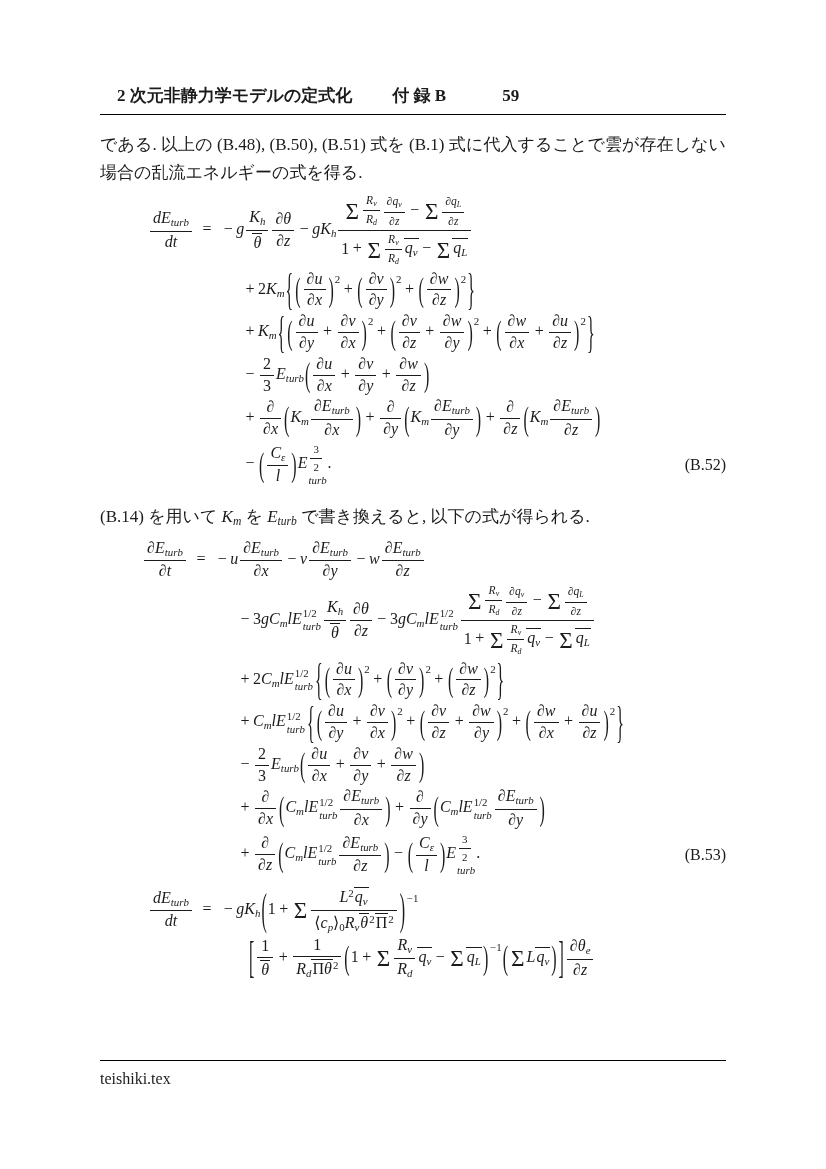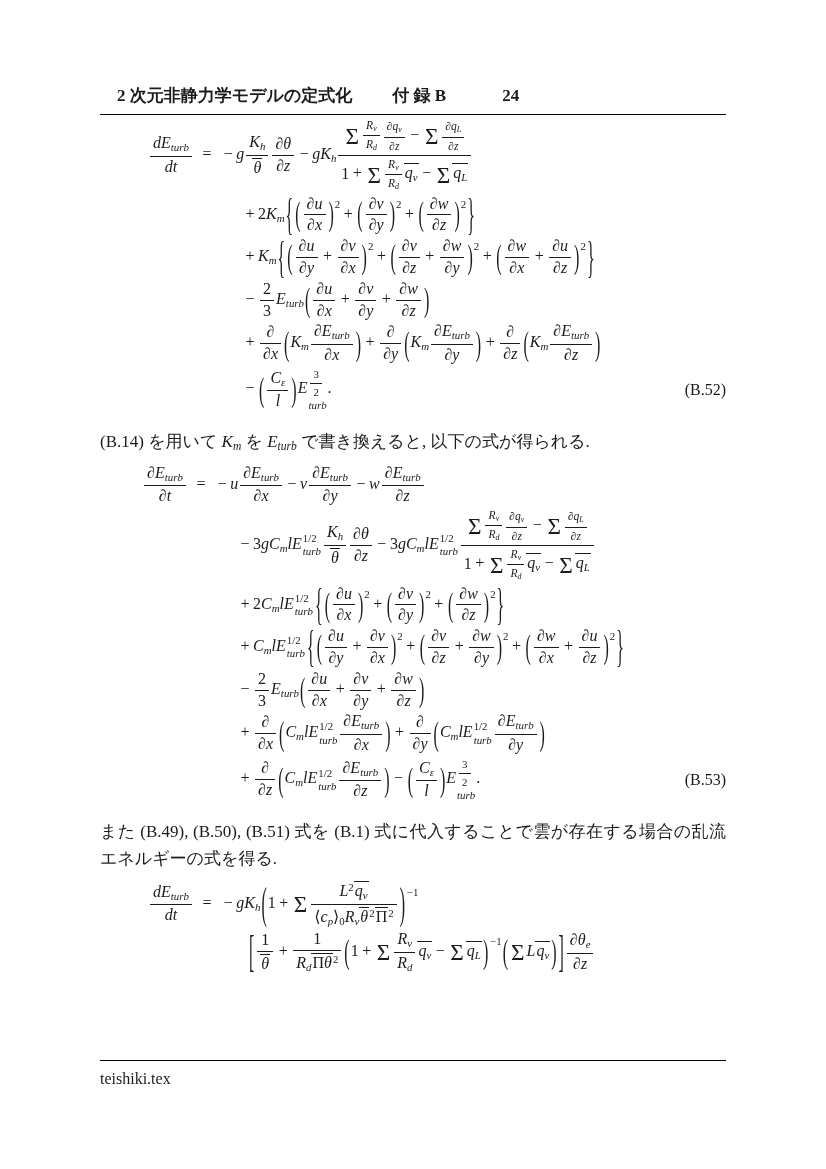--- a/index.html
+++ b/index.html
@@ -52,23 +52,24 @@
 </style>
 </head>
 <body>
 
 <div class="page">
   <div class="content">
 
     <div class="runhead">
       <span>2 次元非静力学モデルの定式化</span>
       <span class="rh-app">付 録 B</span>
-      <span class="rh-num">24</span>
+      <span class="rh-num">59</span>
     </div>
 
+    <p class="para">である. 以上の (B.48), (B.50), (B.51) 式を (B.1) 式に代入することで雲が存在しない場合の乱流エネルギーの式を得る.</p>
 
     <div class="eqblock">
         <div class="eqline" style="margin-left: 48px;"><span class="mrow"><span class="mfrac"><span class="mrow num"><span class="mit">d</span><span class="mit">E</span><span class="msub msml"><span class="mrow"><span class="mit">t</span><span class="mit">u</span><span class="mit">r</span><span class="mit">b</span></span></span></span><span class="mrow den"><span class="mit">d</span><span class="mit">t</span></span></span><span class="mspace" style="width: 0.32em;"></span><span class="mop">=</span><span class="mspace" style="width: 0.32em;"></span><span class="mop">−</span><span class="mit">g</span><span class="mfrac"><span class="mrow num"><span class="mit">K</span><span class="msub msml"><span class="mrow"><span class="mit">h</span></span></span></span><span class="mrow den"><span class="mover"><span class="mrow"><span class="mit">θ</span></span></span></span></span><span class="mfrac"><span class="mrow num"><span class="mit">∂</span><span class="mit">θ</span></span><span class="mrow den"><span class="mit">∂</span><span class="mit">z</span></span></span><span class="mop">−</span><span class="mit">g</span><span class="mit">K</span><span class="msub msml"><span class="mrow"><span class="mit">h</span></span></span><span class="mfrac"><span class="mrow num"><span class="msum">Σ</span><span class="mfrac"><span class="mrow num"><span class="mit">R</span><span class="msub msml"><span class="mrow"><span class="mit">v</span></span></span></span><span class="mrow den"><span class="mit">R</span><span class="msub msml"><span class="mrow"><span class="mit">d</span></span></span></span></span><span class="mfrac"><span class="mrow num"><span class="mit">∂</span><span class="mit">q</span><span class="msub msml"><span class="mrow"><span class="mit">v</span></span></span></span><span class="mrow den"><span class="mit">∂</span><span class="mit">z</span></span></span><span class="mop">−</span><span class="msum">Σ</span><span class="mfrac"><span class="mrow num"><span class="mit">∂</span><span class="mit">q</span><span class="msub msml"><span class="mrow"><span class="mit">L</span></span></span></span><span class="mrow den"><span class="mit">∂</span><span class="mit">z</span></span></span></span><span class="mrow den"><span class="mrm">1</span><span class="mop">+</span><span class="msum">Σ</span><span class="mfrac"><span class="mrow num"><span class="mit">R</span><span class="msub msml"><span class="mrow"><span class="mit">v</span></span></span></span><span class="mrow den"><span class="mit">R</span><span class="msub msml"><span class="mrow"><span class="mit">d</span></span></span></span></span><span class="mover"><span class="mrow"><span class="mit">q</span><span class="msub msml"><span class="mrow"><span class="mit">v</span></span></span></span></span><span class="mop">−</span><span class="msum">Σ</span><span class="mover"><span class="mrow"><span class="mit">q</span><span class="msub msml"><span class="mrow"><span class="mit">L</span></span></span></span></span></span></span></span></div>
         <div class="eqline" style="margin-left: 142px;"><span class="mrow"><span class="mop">+</span><span class="mrm">2</span><span class="mit">K</span><span class="msub msml"><span class="mrow"><span class="mit">m</span></span></span><span class="mdel" style="transform: scaleY(2.8);">{</span><span class="mdel" style="transform: scaleY(2.1);">(</span><span class="mfrac"><span class="mrow num"><span class="mit">∂</span><span class="mit">u</span></span><span class="mrow den"><span class="mit">∂</span><span class="mit">x</span></span></span><span class="mdel" style="transform: scaleY(2.1);">)</span><span class="mSup msml"><span class="mrow"><span class="mrm">2</span></span></span><span class="mop">+</span><span class="mdel" style="transform: scaleY(2.1);">(</span><span class="mfrac"><span class="mrow num"><span class="mit">∂</span><span class="mit">v</span></span><span class="mrow den"><span class="mit">∂</span><span class="mit">y</span></span></span><span class="mdel" style="transform: scaleY(2.1);">)</span><span class="mSup msml"><span class="mrow"><span class="mrm">2</span></span></span><span class="mop">+</span><span class="mdel" style="transform: scaleY(2.1);">(</span><span class="mfrac"><span class="mrow num"><span class="mit">∂</span><span class="mit">w</span></span><span class="mrow den"><span class="mit">∂</span><span class="mit">z</span></span></span><span class="mdel" style="transform: scaleY(2.1);">)</span><span class="mSup msml"><span class="mrow"><span class="mrm">2</span></span></span><span class="mdel" style="transform: scaleY(2.8);">}</span></span></div>
         <div class="eqline" style="margin-left: 142px;"><span class="mrow"><span class="mop">+</span><span class="mit">K</span><span class="msub msml"><span class="mrow"><span class="mit">m</span></span></span><span class="mdel" style="transform: scaleY(2.8);">{</span><span class="mdel" style="transform: scaleY(2.1);">(</span><span class="mfrac"><span class="mrow num"><span class="mit">∂</span><span class="mit">u</span></span><span class="mrow den"><span class="mit">∂</span><span class="mit">y</span></span></span><span class="mop">+</span><span class="mfrac"><span class="mrow num"><span class="mit">∂</span><span class="mit">v</span></span><span class="mrow den"><span class="mit">∂</span><span class="mit">x</span></span></span><span class="mdel" style="transform: scaleY(2.1);">)</span><span class="mSup msml"><span class="mrow"><span class="mrm">2</span></span></span><span class="mop">+</span><span class="mdel" style="transform: scaleY(2.1);">(</span><span class="mfrac"><span class="mrow num"><span class="mit">∂</span><span class="mit">v</span></span><span class="mrow den"><span class="mit">∂</span><span class="mit">z</span></span></span><span class="mop">+</span><span class="mfrac"><span class="mrow num"><span class="mit">∂</span><span class="mit">w</span></span><span class="mrow den"><span class="mit">∂</span><span class="mit">y</span></span></span><span class="mdel" style="transform: scaleY(2.1);">)</span><span class="mSup msml"><span class="mrow"><span class="mrm">2</span></span></span><span class="mop">+</span><span class="mdel" style="transform: scaleY(2.1);">(</span><span class="mfrac"><span class="mrow num"><span class="mit">∂</span><span class="mit">w</span></span><span class="mrow den"><span class="mit">∂</span><span class="mit">x</span></span></span><span class="mop">+</span><span class="mfrac"><span class="mrow num"><span class="mit">∂</span><span class="mit">u</span></span><span class="mrow den"><span class="mit">∂</span><span class="mit">z</span></span></span><span class="mdel" style="transform: scaleY(2.1);">)</span><span class="mSup msml"><span class="mrow"><span class="mrm">2</span></span></span><span class="mdel" style="transform: scaleY(2.8);">}</span></span></div>
         <div class="eqline" style="margin-left: 142px;"><span class="mrow"><span class="mop">−</span><span class="mfrac"><span class="mrow num"><span class="mrm">2</span></span><span class="mrow den"><span class="mrm">3</span></span></span><span class="mit">E</span><span class="msub msml"><span class="mrow"><span class="mit">t</span><span class="mit">u</span><span class="mit">r</span><span class="mit">b</span></span></span><span class="mdel" style="transform: scaleY(2.1);">(</span><span class="mfrac"><span class="mrow num"><span class="mit">∂</span><span class="mit">u</span></span><span class="mrow den"><span class="mit">∂</span><span class="mit">x</span></span></span><span class="mop">+</span><span class="mfrac"><span class="mrow num"><span class="mit">∂</span><span class="mit">v</span></span><span class="mrow den"><span class="mit">∂</span><span class="mit">y</span></span></span><span class="mop">+</span><span class="mfrac"><span class="mrow num"><span class="mit">∂</span><span class="mit">w</span></span><span class="mrow den"><span class="mit">∂</span><span class="mit">z</span></span></span><span class="mdel" style="transform: scaleY(2.1);">)</span></span></div>
         <div class="eqline" style="margin-left: 142px;"><span class="mrow"><span class="mop">+</span><span class="mfrac"><span class="mrow num"><span class="mit">∂</span></span><span class="mrow den"><span class="mit">∂</span><span class="mit">x</span></span></span><span class="mdel" style="transform: scaleY(2.1);">(</span><span class="mit">K</span><span class="msub msml"><span class="mrow"><span class="mit">m</span></span></span><span class="mfrac"><span class="mrow num"><span class="mit">∂</span><span class="mit">E</span><span class="msub msml"><span class="mrow"><span class="mit">t</span><span class="mit">u</span><span class="mit">r</span><span class="mit">b</span></span></span></span><span class="mrow den"><span class="mit">∂</span><span class="mit">x</span></span></span><span class="mdel" style="transform: scaleY(2.1);">)</span><span class="mop">+</span><span class="mfrac"><span class="mrow num"><span class="mit">∂</span></span><span class="mrow den"><span class="mit">∂</span><span class="mit">y</span></span></span><span class="mdel" style="transform: scaleY(2.1);">(</span><span class="mit">K</span><span class="msub msml"><span class="mrow"><span class="mit">m</span></span></span><span class="mfrac"><span class="mrow num"><span class="mit">∂</span><span class="mit">E</span><span class="msub msml"><span class="mrow"><span class="mit">t</span><span class="mit">u</span><span class="mit">r</span><span class="mit">b</span></span></span></span><span class="mrow den"><span class="mit">∂</span><span class="mit">y</span></span></span><span class="mdel" style="transform: scaleY(2.1);">)</span><span class="mop">+</span><span class="mfrac"><span class="mrow num"><span class="mit">∂</span></span><span class="mrow den"><span class="mit">∂</span><span class="mit">z</span></span></span><span class="mdel" style="transform: scaleY(2.1);">(</span><span class="mit">K</span><span class="msub msml"><span class="mrow"><span class="mit">m</span></span></span><span class="mfrac"><span class="mrow num"><span class="mit">∂</span><span class="mit">E</span><span class="msub msml"><span class="mrow"><span class="mit">t</span><span class="mit">u</span><span class="mit">r</span><span class="mit">b</span></span></span></span><span class="mrow den"><span class="mit">∂</span><span class="mit">z</span></span></span><span class="mdel" style="transform: scaleY(2.1);">)</span></span></div>
         <div class="eqline" style="margin-left: 142px;"><span class="mrow"><span class="mop">−</span><span class="mdel" style="transform: scaleY(2.1);">(</span><span class="mfrac"><span class="mrow num"><span class="mit">C</span><span class="msub msml"><span class="mrow"><span class="mit">ε</span></span></span></span><span class="mrow den"><span class="mit">l</span></span></span><span class="mdel" style="transform: scaleY(2.1);">)</span><span class="mit">E</span><span class="mstack msml"><span class="mrow"><span class="mfrac"><span class="mrow num"><span class="mrm">3</span></span><span class="mrow den"><span class="mrm">2</span></span></span></span><span class="mrow"><span class="mit">t</span><span class="mit">u</span><span class="mit">r</span><span class="mit">b</span></span></span><span class="mrm">.</span></span><span class="eqlabel">(B.52)</span></div>
       </div>
 
@@ -77,21 +78,20 @@
     <div class="eqblock">
         <div class="eqline" style="margin-left: 42px;"><span class="mrow"><span class="mfrac"><span class="mrow num"><span class="mit">∂</span><span class="mit">E</span><span class="msub msml"><span class="mrow"><span class="mit">t</span><span class="mit">u</span><span class="mit">r</span><span class="mit">b</span></span></span></span><span class="mrow den"><span class="mit">∂</span><span class="mit">t</span></span></span><span class="mspace" style="width: 0.32em;"></span><span class="mop">=</span><span class="mspace" style="width: 0.32em;"></span><span class="mop">−</span><span class="mit">u</span><span class="mfrac"><span class="mrow num"><span class="mit">∂</span><span class="mit">E</span><span class="msub msml"><span class="mrow"><span class="mit">t</span><span class="mit">u</span><span class="mit">r</span><span class="mit">b</span></span></span></span><span class="mrow den"><span class="mit">∂</span><span class="mit">x</span></span></span><span class="mop">−</span><span class="mit">v</span><span class="mfrac"><span class="mrow num"><span class="mit">∂</span><span class="mit">E</span><span class="msub msml"><span class="mrow"><span class="mit">t</span><span class="mit">u</span><span class="mit">r</span><span class="mit">b</span></span></span></span><span class="mrow den"><span class="mit">∂</span><span class="mit">y</span></span></span><span class="mop">−</span><span class="mit">w</span><span class="mfrac"><span class="mrow num"><span class="mit">∂</span><span class="mit">E</span><span class="msub msml"><span class="mrow"><span class="mit">t</span><span class="mit">u</span><span class="mit">r</span><span class="mit">b</span></span></span></span><span class="mrow den"><span class="mit">∂</span><span class="mit">z</span></span></span></span></div>
         <div class="eqline" style="margin-left: 137px;"><span class="mrow"><span class="mop">−</span><span class="mrm">3</span><span class="mit">g</span><span class="mit">C</span><span class="msub msml"><span class="mrow"><span class="mit">m</span></span></span><span class="mit">l</span><span class="mit">E</span><span class="mstack msml"><span class="mrow"><span class="mrm">1</span><span class="mrm">/</span><span class="mrm">2</span></span><span class="mrow"><span class="mit">t</span><span class="mit">u</span><span class="mit">r</span><span class="mit">b</span></span></span><span class="mfrac"><span class="mrow num"><span class="mit">K</span><span class="msub msml"><span class="mrow"><span class="mit">h</span></span></span></span><span class="mrow den"><span class="mover"><span class="mrow"><span class="mit">θ</span></span></span></span></span><span class="mfrac"><span class="mrow num"><span class="mit">∂</span><span class="mit">θ</span></span><span class="mrow den"><span class="mit">∂</span><span class="mit">z</span></span></span><span class="mop">−</span><span class="mrm">3</span><span class="mit">g</span><span class="mit">C</span><span class="msub msml"><span class="mrow"><span class="mit">m</span></span></span><span class="mit">l</span><span class="mit">E</span><span class="mstack msml"><span class="mrow"><span class="mrm">1</span><span class="mrm">/</span><span class="mrm">2</span></span><span class="mrow"><span class="mit">t</span><span class="mit">u</span><span class="mit">r</span><span class="mit">b</span></span></span><span class="mfrac"><span class="mrow num"><span class="msum">Σ</span><span class="mfrac"><span class="mrow num"><span class="mit">R</span><span class="msub msml"><span class="mrow"><span class="mit">v</span></span></span></span><span class="mrow den"><span class="mit">R</span><span class="msub msml"><span class="mrow"><span class="mit">d</span></span></span></span></span><span class="mfrac"><span class="mrow num"><span class="mit">∂</span><span class="mit">q</span><span class="msub msml"><span class="mrow"><span class="mit">v</span></span></span></span><span class="mrow den"><span class="mit">∂</span><span class="mit">z</span></span></span><span class="mop">−</span><span class="msum">Σ</span><span class="mfrac"><span class="mrow num"><span class="mit">∂</span><span class="mit">q</span><span class="msub msml"><span class="mrow"><span class="mit">L</span></span></span></span><span class="mrow den"><span class="mit">∂</span><span class="mit">z</span></span></span></span><span class="mrow den"><span class="mrm">1</span><span class="mop">+</span><span class="msum">Σ</span><span class="mfrac"><span class="mrow num"><span class="mit">R</span><span class="msub msml"><span class="mrow"><span class="mit">v</span></span></span></span><span class="mrow den"><span class="mit">R</span><span class="msub msml"><span class="mrow"><span class="mit">d</span></span></span></span></span><span class="mover"><span class="mrow"><span class="mit">q</span><span class="msub msml"><span class="mrow"><span class="mit">v</span></span></span></span></span><span class="mop">−</span><span class="msum">Σ</span><span class="mover"><span class="mrow"><span class="mit">q</span><span class="msub msml"><span class="mrow"><span class="mit">L</span></span></span></span></span></span></span></span></div>
         <div class="eqline" style="margin-left: 137px;"><span class="mrow"><span class="mop">+</span><span class="mrm">2</span><span class="mit">C</span><span class="msub msml"><span class="mrow"><span class="mit">m</span></span></span><span class="mit">l</span><span class="mit">E</span><span class="mstack msml"><span class="mrow"><span class="mrm">1</span><span class="mrm">/</span><span class="mrm">2</span></span><span class="mrow"><span class="mit">t</span><span class="mit">u</span><span class="mit">r</span><span class="mit">b</span></span></span><span class="mdel" style="transform: scaleY(2.8);">{</span><span class="mdel" style="transform: scaleY(2.1);">(</span><span class="mfrac"><span class="mrow num"><span class="mit">∂</span><span class="mit">u</span></span><span class="mrow den"><span class="mit">∂</span><span class="mit">x</span></span></span><span class="mdel" style="transform: scaleY(2.1);">)</span><span class="mSup msml"><span class="mrow"><span class="mrm">2</span></span></span><span class="mop">+</span><span class="mdel" style="transform: scaleY(2.1);">(</span><span class="mfrac"><span class="mrow num"><span class="mit">∂</span><span class="mit">v</span></span><span class="mrow den"><span class="mit">∂</span><span class="mit">y</span></span></span><span class="mdel" style="transform: scaleY(2.1);">)</span><span class="mSup msml"><span class="mrow"><span class="mrm">2</span></span></span><span class="mop">+</span><span class="mdel" style="transform: scaleY(2.1);">(</span><span class="mfrac"><span class="mrow num"><span class="mit">∂</span><span class="mit">w</span></span><span class="mrow den"><span class="mit">∂</span><span class="mit">z</span></span></span><span class="mdel" style="transform: scaleY(2.1);">)</span><span class="mSup msml"><span class="mrow"><span class="mrm">2</span></span></span><span class="mdel" style="transform: scaleY(2.8);">}</span></span></div>
         <div class="eqline" style="margin-left: 137px;"><span class="mrow"><span class="mop">+</span><span class="mit">C</span><span class="msub msml"><span class="mrow"><span class="mit">m</span></span></span><span class="mit">l</span><span class="mit">E</span><span class="mstack msml"><span class="mrow"><span class="mrm">1</span><span class="mrm">/</span><span class="mrm">2</span></span><span class="mrow"><span class="mit">t</span><span class="mit">u</span><span class="mit">r</span><span class="mit">b</span></span></span><span class="mdel" style="transform: scaleY(2.8);">{</span><span class="mdel" style="transform: scaleY(2.1);">(</span><span class="mfrac"><span class="mrow num"><span class="mit">∂</span><span class="mit">u</span></span><span class="mrow den"><span class="mit">∂</span><span class="mit">y</span></span></span><span class="mop">+</span><span class="mfrac"><span class="mrow num"><span class="mit">∂</span><span class="mit">v</span></span><span class="mrow den"><span class="mit">∂</span><span class="mit">x</span></span></span><span class="mdel" style="transform: scaleY(2.1);">)</span><span class="mSup msml"><span class="mrow"><span class="mrm">2</span></span></span><span class="mop">+</span><span class="mdel" style="transform: scaleY(2.1);">(</span><span class="mfrac"><span class="mrow num"><span class="mit">∂</span><span class="mit">v</span></span><span class="mrow den"><span class="mit">∂</span><span class="mit">z</span></span></span><span class="mop">+</span><span class="mfrac"><span class="mrow num"><span class="mit">∂</span><span class="mit">w</span></span><span class="mrow den"><span class="mit">∂</span><span class="mit">y</span></span></span><span class="mdel" style="transform: scaleY(2.1);">)</span><span class="mSup msml"><span class="mrow"><span class="mrm">2</span></span></span><span class="mop">+</span><span class="mdel" style="transform: scaleY(2.1);">(</span><span class="mfrac"><span class="mrow num"><span class="mit">∂</span><span class="mit">w</span></span><span class="mrow den"><span class="mit">∂</span><span class="mit">x</span></span></span><span class="mop">+</span><span class="mfrac"><span class="mrow num"><span class="mit">∂</span><span class="mit">u</span></span><span class="mrow den"><span class="mit">∂</span><span class="mit">z</span></span></span><span class="mdel" style="transform: scaleY(2.1);">)</span><span class="mSup msml"><span class="mrow"><span class="mrm">2</span></span></span><span class="mdel" style="transform: scaleY(2.8);">}</span></span></div>
         <div class="eqline" style="margin-left: 137px;"><span class="mrow"><span class="mop">−</span><span class="mfrac"><span class="mrow num"><span class="mrm">2</span></span><span class="mrow den"><span class="mrm">3</span></span></span><span class="mit">E</span><span class="msub msml"><span class="mrow"><span class="mit">t</span><span class="mit">u</span><span class="mit">r</span><span class="mit">b</span></span></span><span class="mdel" style="transform: scaleY(2.1);">(</span><span class="mfrac"><span class="mrow num"><span class="mit">∂</span><span class="mit">u</span></span><span class="mrow den"><span class="mit">∂</span><span class="mit">x</span></span></span><span class="mop">+</span><span class="mfrac"><span class="mrow num"><span class="mit">∂</span><span class="mit">v</span></span><span class="mrow den"><span class="mit">∂</span><span class="mit">y</span></span></span><span class="mop">+</span><span class="mfrac"><span class="mrow num"><span class="mit">∂</span><span class="mit">w</span></span><span class="mrow den"><span class="mit">∂</span><span class="mit">z</span></span></span><span class="mdel" style="transform: scaleY(2.1);">)</span></span></div>
         <div class="eqline" style="margin-left: 137px;"><span class="mrow"><span class="mop">+</span><span class="mfrac"><span class="mrow num"><span class="mit">∂</span></span><span class="mrow den"><span class="mit">∂</span><span class="mit">x</span></span></span><span class="mdel" style="transform: scaleY(2.1);">(</span><span class="mit">C</span><span class="msub msml"><span class="mrow"><span class="mit">m</span></span></span><span class="mit">l</span><span class="mit">E</span><span class="mstack msml"><span class="mrow"><span class="mrm">1</span><span class="mrm">/</span><span class="mrm">2</span></span><span class="mrow"><span class="mit">t</span><span class="mit">u</span><span class="mit">r</span><span class="mit">b</span></span></span><span class="mfrac"><span class="mrow num"><span class="mit">∂</span><span class="mit">E</span><span class="msub msml"><span class="mrow"><span class="mit">t</span><span class="mit">u</span><span class="mit">r</span><span class="mit">b</span></span></span></span><span class="mrow den"><span class="mit">∂</span><span class="mit">x</span></span></span><span class="mdel" style="transform: scaleY(2.1);">)</span><span class="mop">+</span><span class="mfrac"><span class="mrow num"><span class="mit">∂</span></span><span class="mrow den"><span class="mit">∂</span><span class="mit">y</span></span></span><span class="mdel" style="transform: scaleY(2.1);">(</span><span class="mit">C</span><span class="msub msml"><span class="mrow"><span class="mit">m</span></span></span><span class="mit">l</span><span class="mit">E</span><span class="mstack msml"><span class="mrow"><span class="mrm">1</span><span class="mrm">/</span><span class="mrm">2</span></span><span class="mrow"><span class="mit">t</span><span class="mit">u</span><span class="mit">r</span><span class="mit">b</span></span></span><span class="mfrac"><span class="mrow num"><span class="mit">∂</span><span class="mit">E</span><span class="msub msml"><span class="mrow"><span class="mit">t</span><span class="mit">u</span><span class="mit">r</span><span class="mit">b</span></span></span></span><span class="mrow den"><span class="mit">∂</span><span class="mit">y</span></span></span><span class="mdel" style="transform: scaleY(2.1);">)</span></span></div>
         <div class="eqline" style="margin-left: 137px;"><span class="mrow"><span class="mop">+</span><span class="mfrac"><span class="mrow num"><span class="mit">∂</span></span><span class="mrow den"><span class="mit">∂</span><span class="mit">z</span></span></span><span class="mdel" style="transform: scaleY(2.1);">(</span><span class="mit">C</span><span class="msub msml"><span class="mrow"><span class="mit">m</span></span></span><span class="mit">l</span><span class="mit">E</span><span class="mstack msml"><span class="mrow"><span class="mrm">1</span><span class="mrm">/</span><span class="mrm">2</span></span><span class="mrow"><span class="mit">t</span><span class="mit">u</span><span class="mit">r</span><span class="mit">b</span></span></span><span class="mfrac"><span class="mrow num"><span class="mit">∂</span><span class="mit">E</span><span class="msub msml"><span class="mrow"><span class="mit">t</span><span class="mit">u</span><span class="mit">r</span><span class="mit">b</span></span></span></span><span class="mrow den"><span class="mit">∂</span><span class="mit">z</span></span></span><span class="mdel" style="transform: scaleY(2.1);">)</span><span class="mop">−</span><span class="mdel" style="transform: scaleY(2.1);">(</span><span class="mfrac"><span class="mrow num"><span class="mit">C</span><span class="msub msml"><span class="mrow"><span class="mit">ε</span></span></span></span><span class="mrow den"><span class="mit">l</span></span></span><span class="mdel" style="transform: scaleY(2.1);">)</span><span class="mit">E</span><span class="mstack msml"><span class="mrow"><span class="mfrac"><span class="mrow num"><span class="mrm">3</span></span><span class="mrow den"><span class="mrm">2</span></span></span></span><span class="mrow"><span class="mit">t</span><span class="mit">u</span><span class="mit">r</span><span class="mit">b</span></span></span><span class="mrm">.</span></span><span class="eqlabel">(B.53)</span></div>
       </div>
 
-    <p class="para">また (B.49), (B.50), (B.51) 式を (B.1) 式に代入することで雲が存在する場合の乱流エネルギーの式を得る.</p>
 
     <div class="eqblock">
         <div class="eqline" style="margin-left: 48px;"><span class="mrow"><span class="mfrac"><span class="mrow num"><span class="mit">d</span><span class="mit">E</span><span class="msub msml"><span class="mrow"><span class="mit">t</span><span class="mit">u</span><span class="mit">r</span><span class="mit">b</span></span></span></span><span class="mrow den"><span class="mit">d</span><span class="mit">t</span></span></span><span class="mspace" style="width: 0.32em;"></span><span class="mop">=</span><span class="mspace" style="width: 0.32em;"></span><span class="mop">−</span><span class="mit">g</span><span class="mit">K</span><span class="msub msml"><span class="mrow"><span class="mit">h</span></span></span><span class="mdel" style="transform: scaleY(2.8);">(</span><span class="mrm">1</span><span class="mop">+</span><span class="msum">Σ</span><span class="mfrac"><span class="mrow num"><span class="mit">L</span><span class="msup msml"><span class="mrow"><span class="mrm">2</span></span></span><span class="mover"><span class="mrow"><span class="mit">q</span><span class="msub msml"><span class="mrow"><span class="mit">v</span></span></span></span></span></span><span class="mrow den"><span class="mrm">⟨</span><span class="mit">c</span><span class="msub msml"><span class="mrow"><span class="mit">p</span></span></span><span class="mrm">⟩</span><span class="msub msml"><span class="mrow"><span class="mrm">0</span></span></span><span class="mit">R</span><span class="msub msml"><span class="mrow"><span class="mit">v</span></span></span><span class="mover"><span class="mrow"><span class="mit">θ</span></span></span><span class="msup msml"><span class="mrow"><span class="mrm">2</span></span></span><span class="mover"><span class="mrow"><span class="mrm">Π</span></span></span><span class="msup msml"><span class="mrow"><span class="mrm">2</span></span></span></span></span><span class="mdel" style="transform: scaleY(2.8);">)</span><span class="mSup msml"><span class="mrow"><span class="mop">−</span><span class="mrm">1</span></span></span></span></div>
         <div class="eqline" style="margin-left: 148px;"><span class="mrow"><span class="mdel" style="transform: scaleY(2.8);">[</span><span class="mfrac"><span class="mrow num"><span class="mrm">1</span></span><span class="mrow den"><span class="mover"><span class="mrow"><span class="mit">θ</span></span></span></span></span><span class="mop">+</span><span class="mfrac"><span class="mrow num"><span class="mrm">1</span></span><span class="mrow den"><span class="mit">R</span><span class="msub msml"><span class="mrow"><span class="mit">d</span></span></span><span class="mover"><span class="mrow"><span class="mrm">Π</span><span class="mit">θ</span></span></span><span class="msup msml"><span class="mrow"><span class="mrm">2</span></span></span></span></span><span class="mdel" style="transform: scaleY(2.1);">(</span><span class="mrm">1</span><span class="mop">+</span><span class="msum">Σ</span><span class="mfrac"><span class="mrow num"><span class="mit">R</span><span class="msub msml"><span class="mrow"><span class="mit">v</span></span></span></span><span class="mrow den"><span class="mit">R</span><span class="msub msml"><span class="mrow"><span class="mit">d</span></span></span></span></span><span class="mover"><span class="mrow"><span class="mit">q</span><span class="msub msml"><span class="mrow"><span class="mit">v</span></span></span></span></span><span class="mop">−</span><span class="msum">Σ</span><span class="mover"><span class="mrow"><span class="mit">q</span><span class="msub msml"><span class="mrow"><span class="mit">L</span></span></span></span></span><span class="mdel" style="transform: scaleY(2.1);">)</span><span class="mSup msml"><span class="mrow"><span class="mop">−</span><span class="mrm">1</span></span></span><span class="mdel" style="transform: scaleY(2.1);">(</span><span class="msum">Σ</span><span class="mit">L</span><span class="mover"><span class="mrow"><span class="mit">q</span><span class="msub msml"><span class="mrow"><span class="mit">v</span></span></span></span></span><span class="mdel" style="transform: scaleY(2.1);">)</span><span class="mdel" style="transform: scaleY(2.8);">]</span><span class="mfrac"><span class="mrow num"><span class="mit">∂</span><span class="mit">θ</span><span class="msub msml"><span class="mrow"><span class="mit">e</span></span></span></span><span class="mrow den"><span class="mit">∂</span><span class="mit">z</span></span></span></span></div>
       </div>
 
   </div>
 
   <div class="footer">
     <span>teishiki.tex</span>

